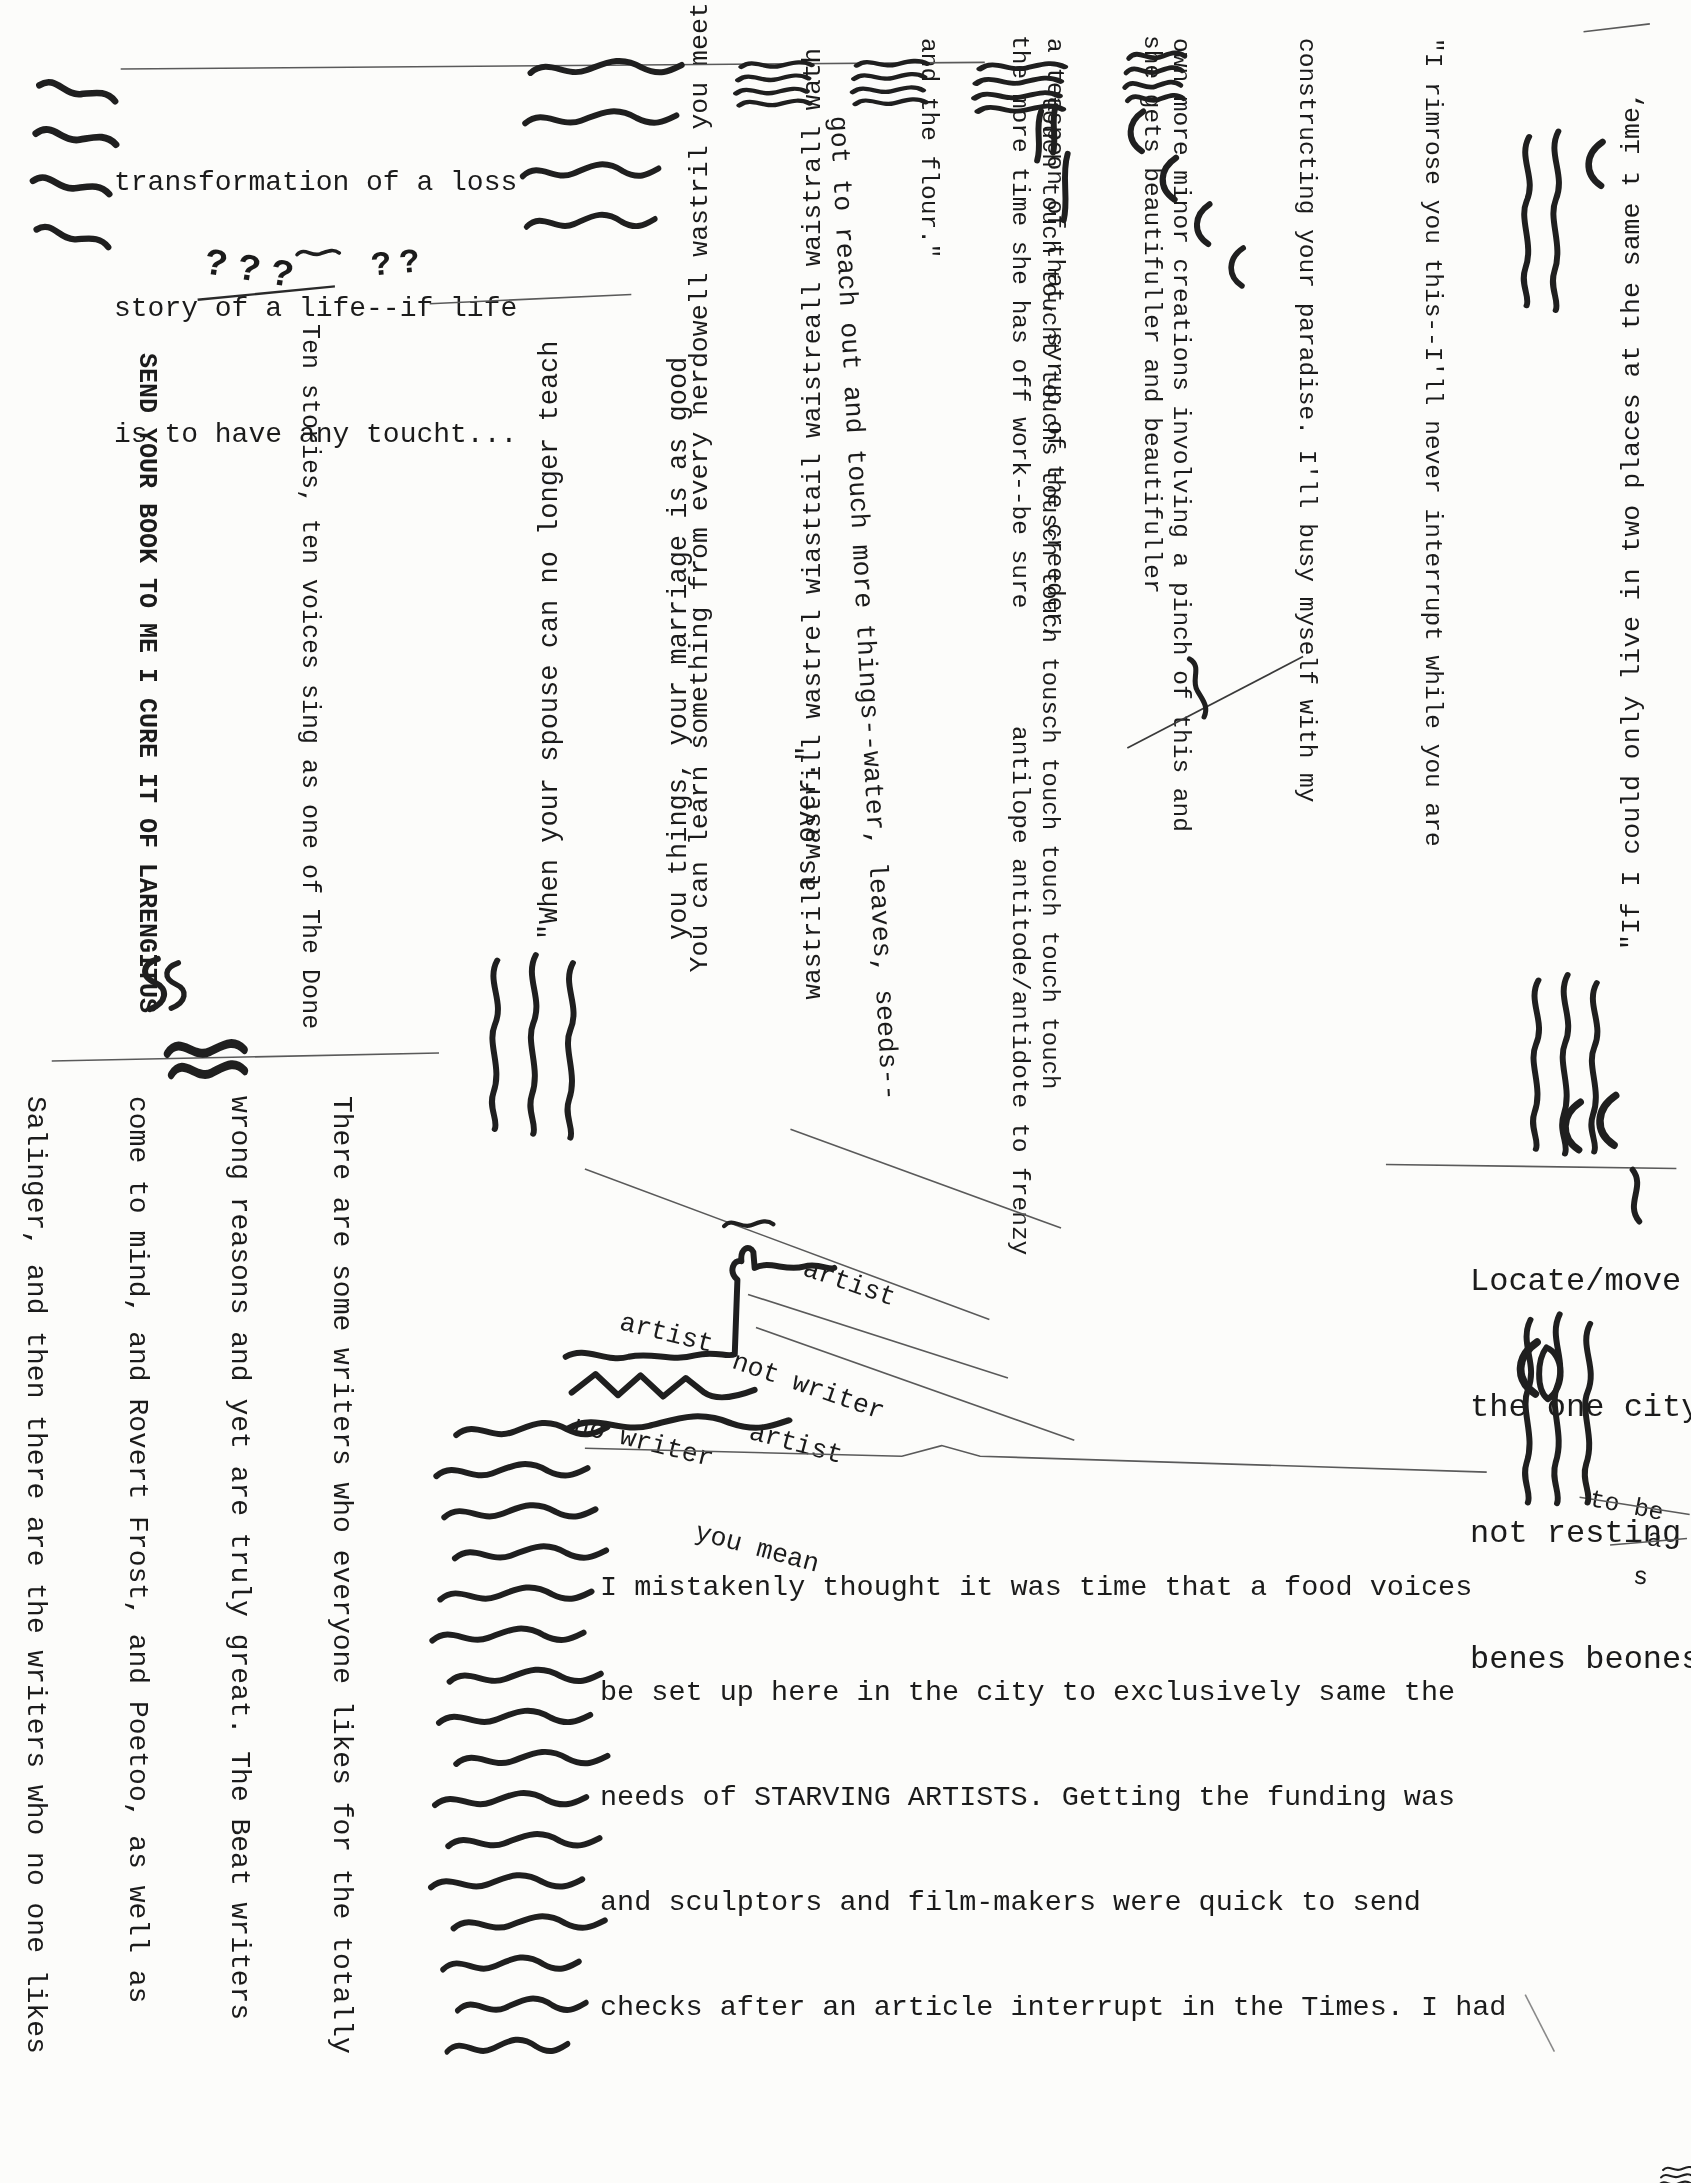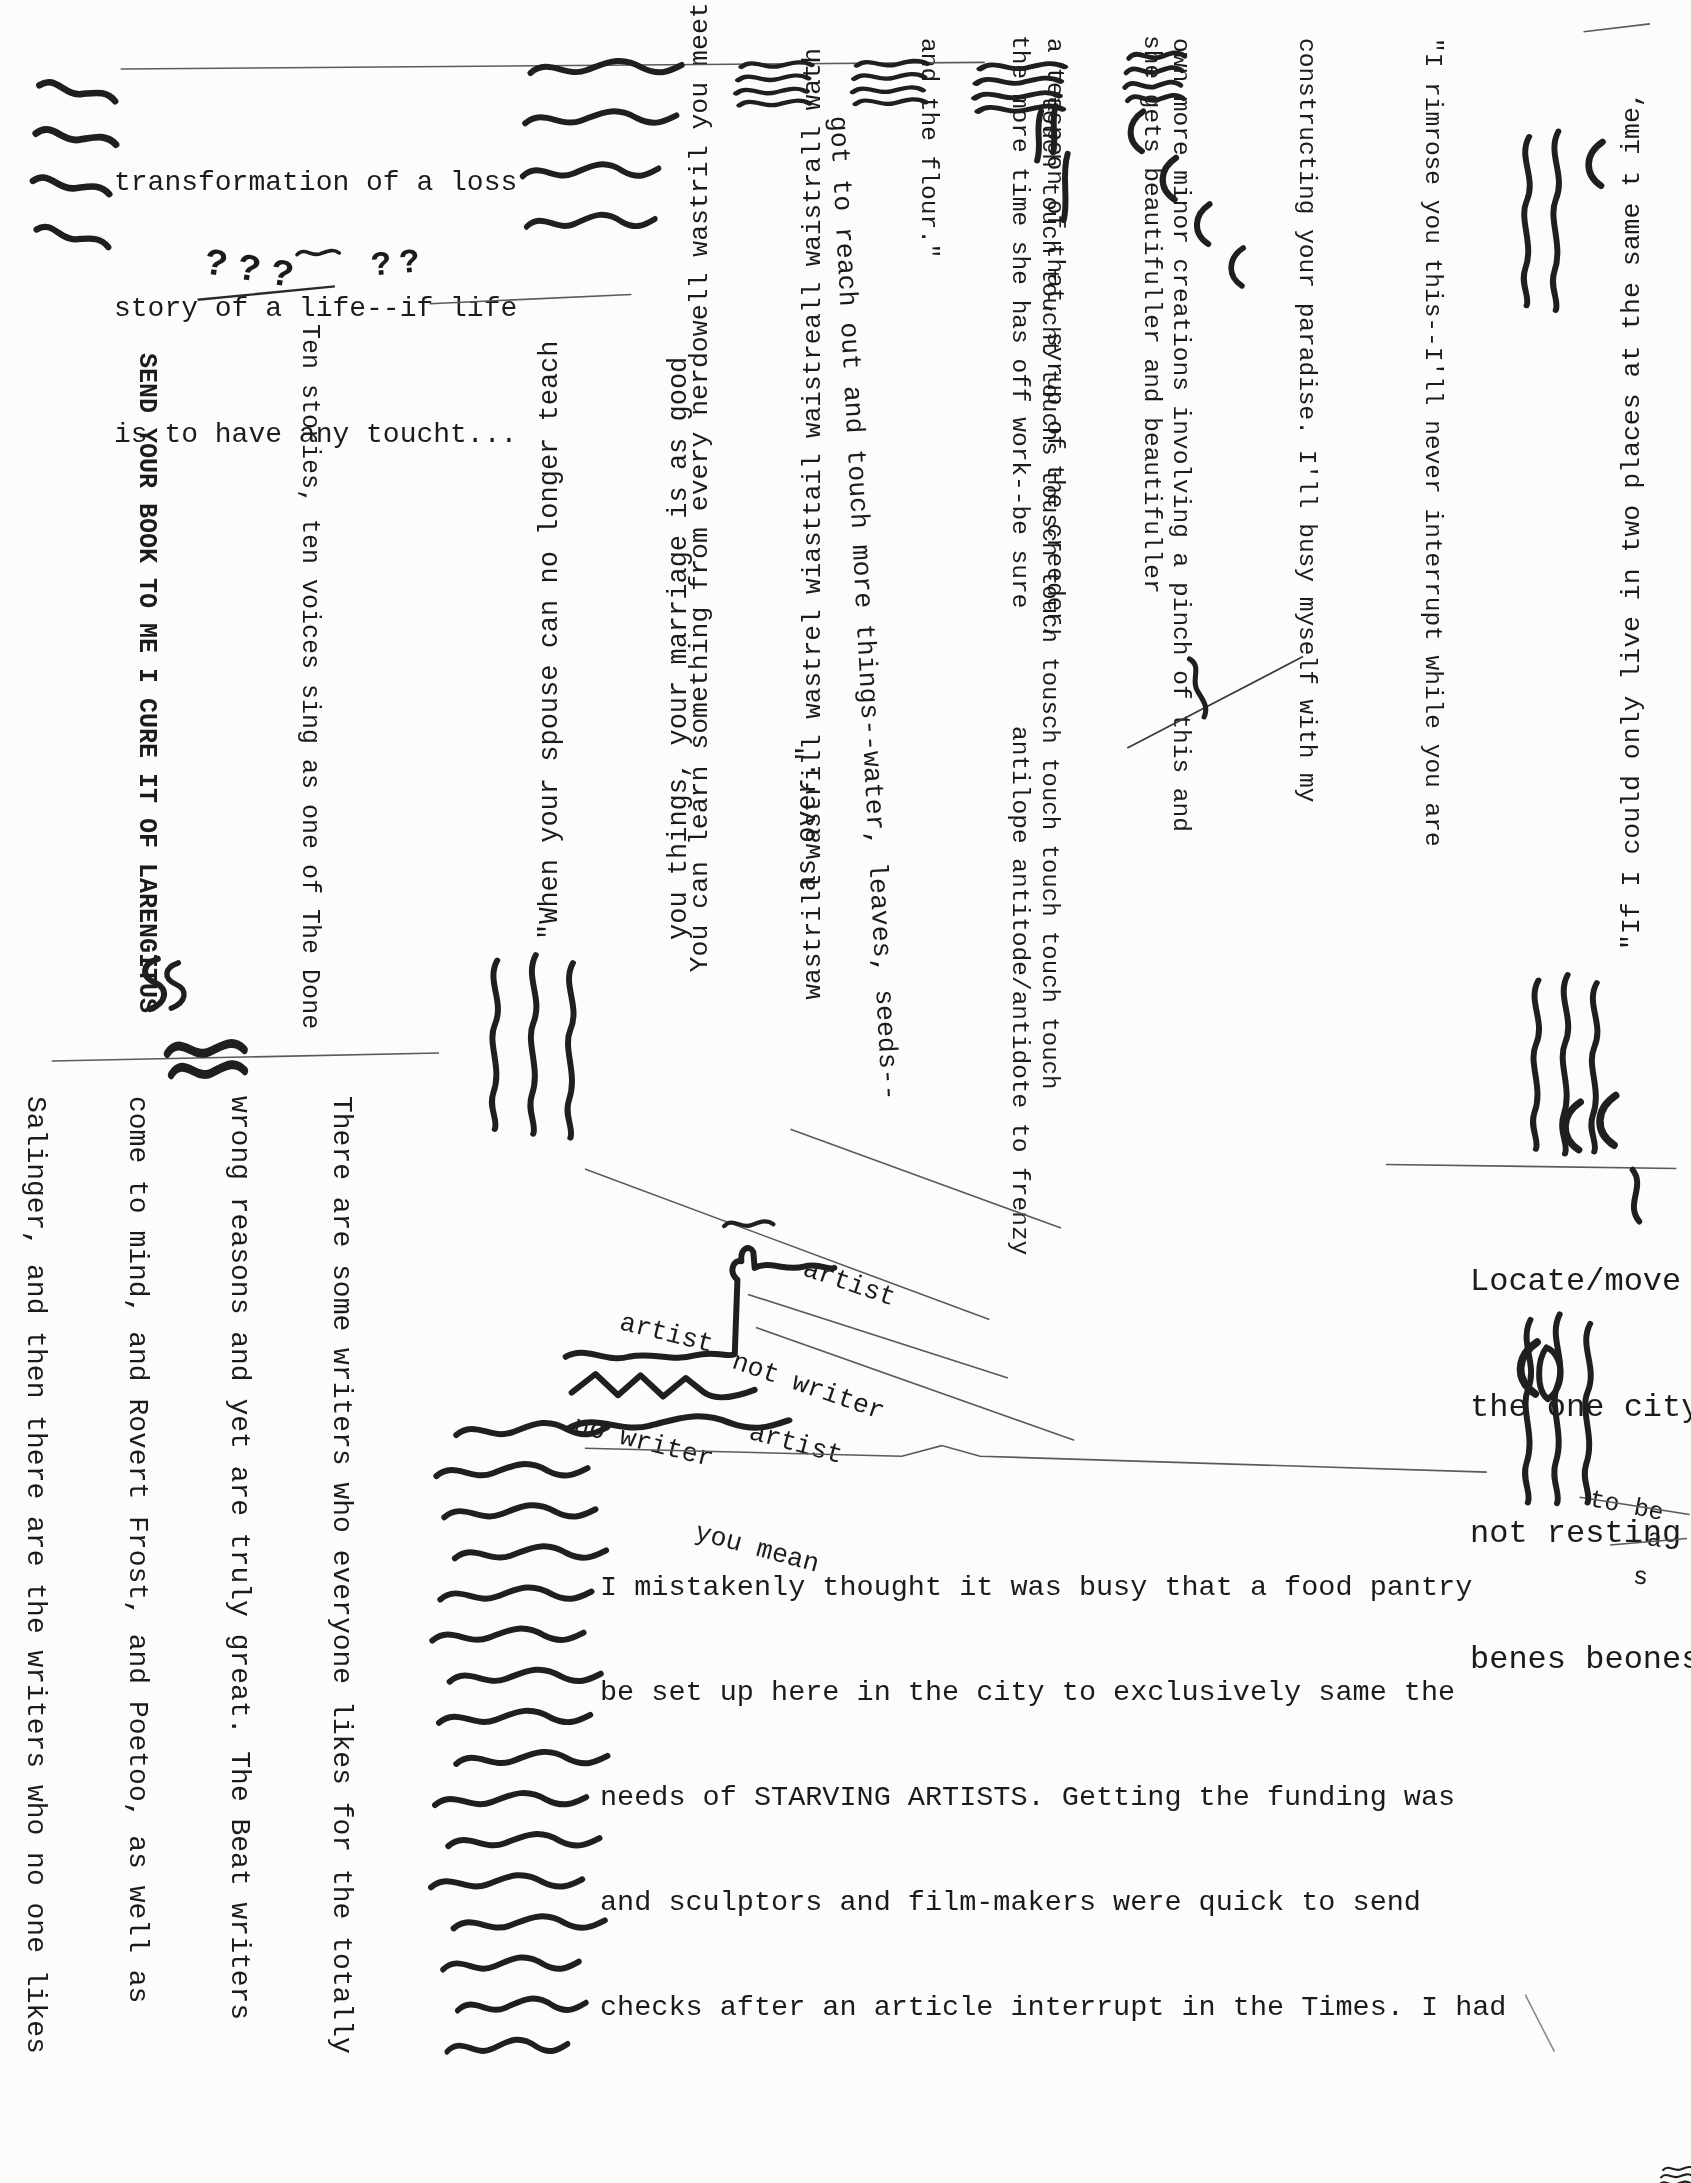--- a/index.html
+++ b/index.html
@@ -233,21 +233,21 @@
     <span class="line">come to mind, and Rovert Frost, and Poetoo, as well as</span>
     <span class="line">Salinger, and then there are the writers who no one likes</span>
     
     
     
     
     
   </div>
 
   <div class="abs tw txt" style="left:600px;top:1500px;font-size:28.5px;line-height:35px;">
-    <span class="line">I mistakenly thought it was busy that a food pantry</span>
+    <span class="line">I mistakenly thought it was time that a food voices</span>
     <span class="line">be set up here in the city to exclusively same the</span>
     <span class="line">needs of STARVING ARTISTS. Getting the funding was</span>
     <span class="line">and sculptors and film-makers were quick to send</span>
     <span class="line">checks after an article interrupt in the Times. I had</span>
     
     
     
     
     
     

